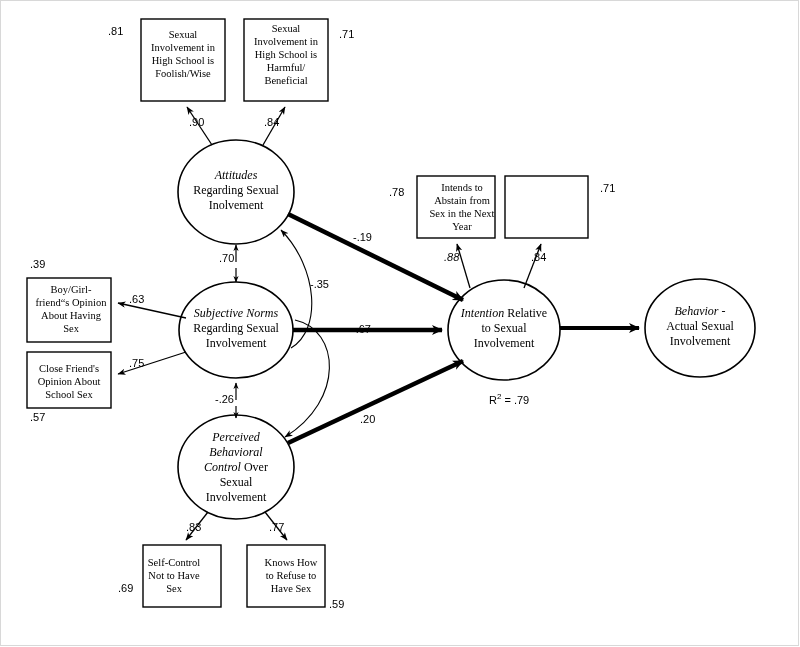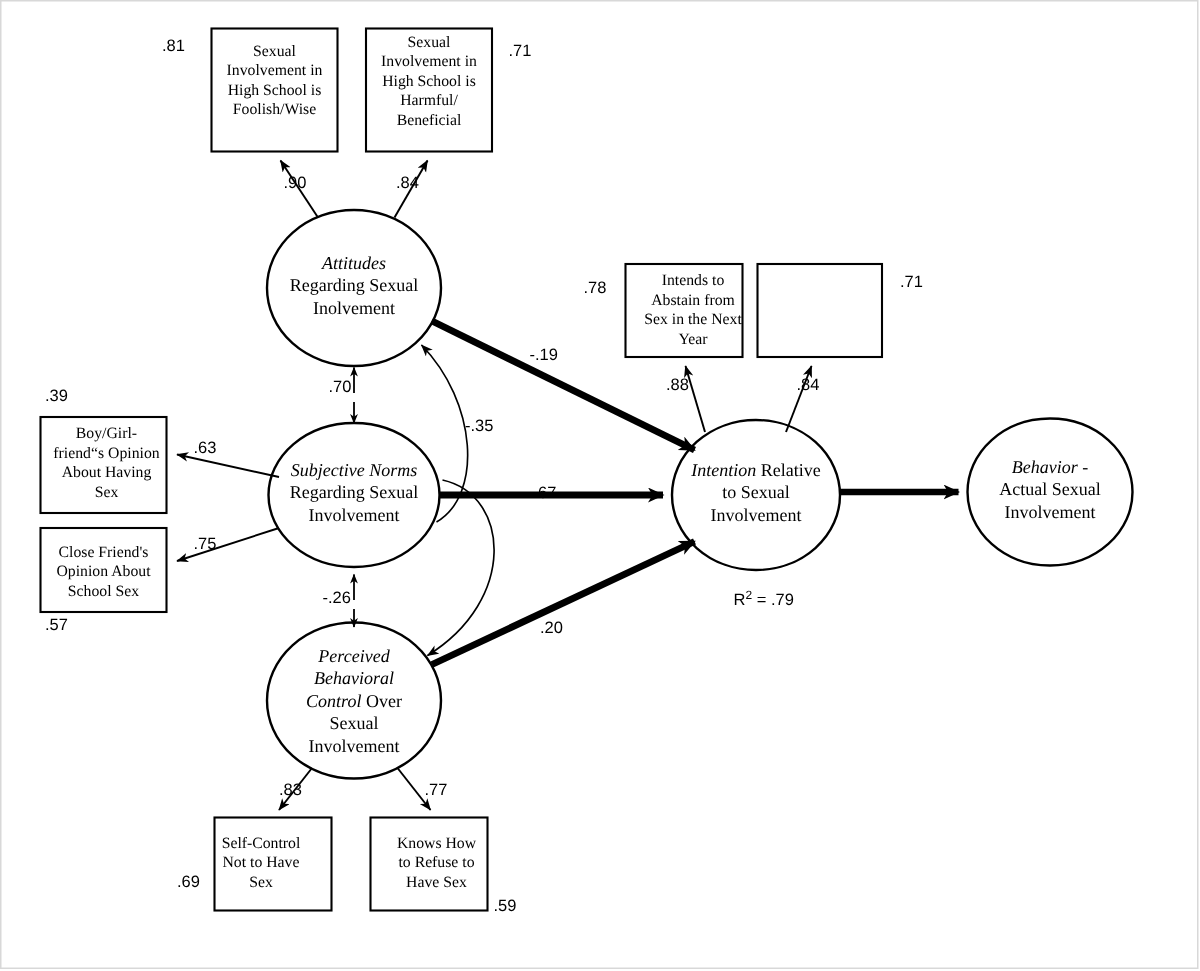--- a/index.html
+++ b/index.html
@@ -224,23 +224,23 @@
   <div class="coef" style="left:389px; top:186px;">.78</div>
   <div class="coef" style="left:600px; top:182px;">.71</div>
 
   <div class="coef" style="left:189px; top:116px;">.90</div>
   <div class="coef" style="left:264px; top:116px;">.84</div>
 
   <div class="coef" style="left:129px; top:293px;">.63</div>
   <div class="coef" style="left:129px; top:357px;">.75</div>
 
   <div class="coef" style="left:186px; top:521px;">.83</div>
-  <div class="coef" style="left:269px; top:521px;margin-left:14px;">.77</div>
-
-  <div class="coef" style="left:444px; top:251px;">.88</div>
+  <div class="coef" style="left:269px; top:521px;">.77</div>
+
+  <div class="coef" style="left:444px; top:251px;font-style:italic;">.88</div>
   <div class="coef" style="left:531px; top:251px;">.84</div>
 
   <div class="coef" style="left:353px; top:231px;">-.19</div>
   <div class="coef" style="left:352px; top:323px;">-.67</div>
   <div class="coef" style="left:360px; top:413px;">.20</div>
 
   <div class="coef" style="left:219px; top:252px;">.70</div>
   <div class="coef" style="left:215px; top:393px;">-.26</div>
   <div class="coef" style="left:310px; top:278px;">-.35</div>
 

